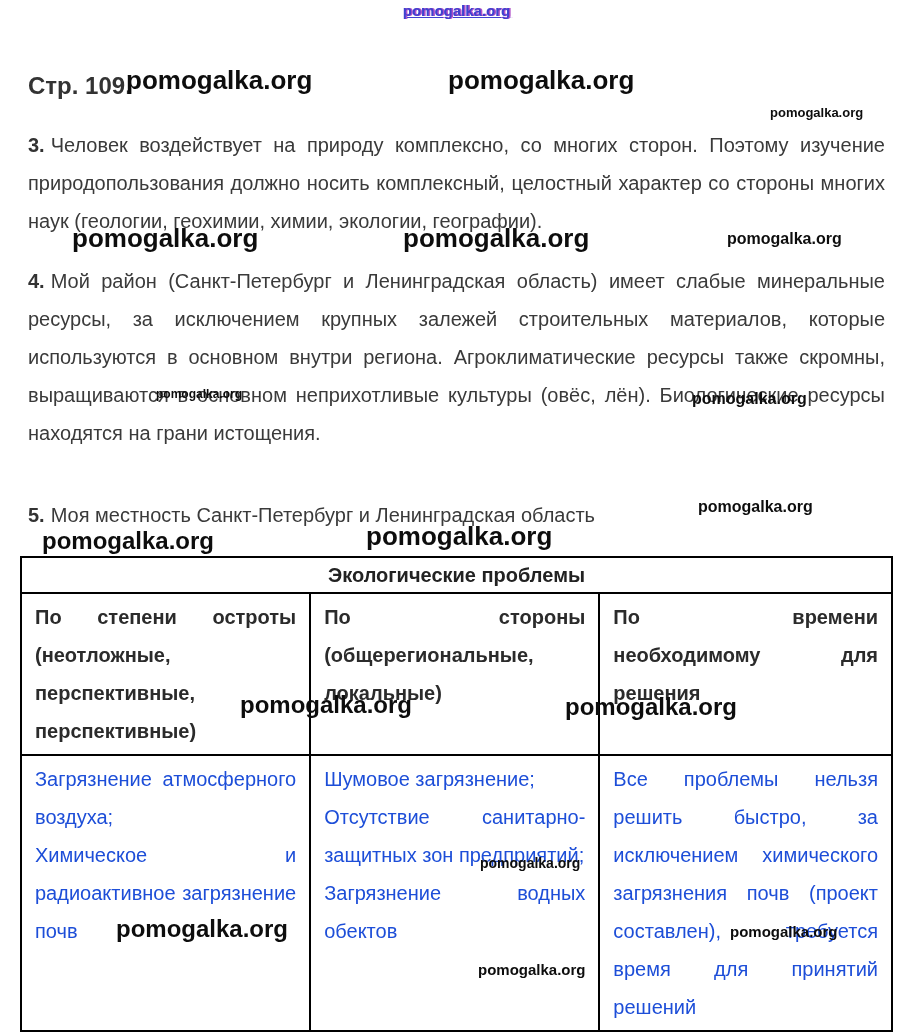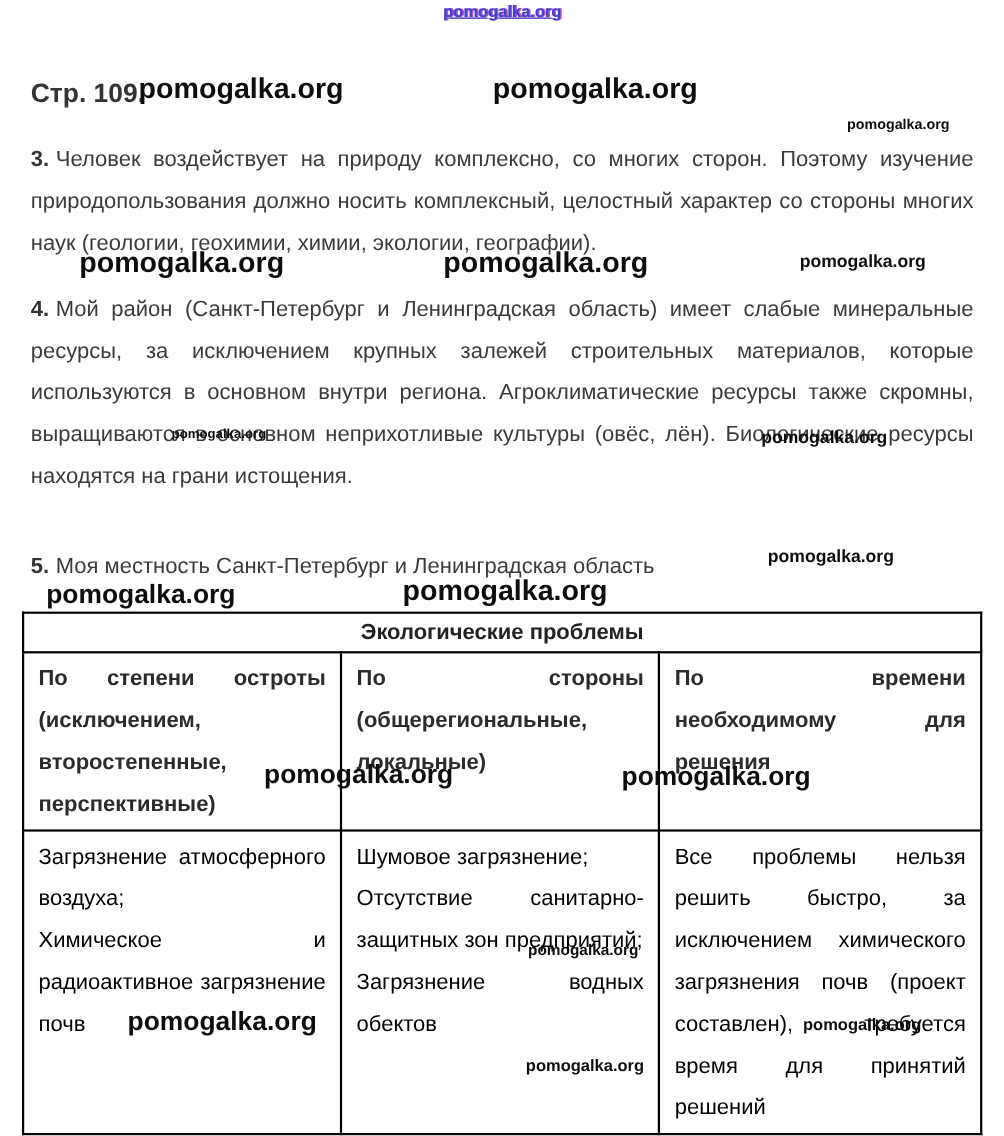--- a/index.html
+++ b/index.html
@@ -84,21 +84,21 @@
   }
   table.eco th.colhead {
     text-align: justify;
     font-weight: bold;
     height: 148px;
     color: #2b2b2b;
   }
   table.eco td.body-cell {
     height: 256px;
     text-align: justify;
-    color: #000000;
+    color: #1d4ed8;
   }
   .cell-item { text-align: justify; }
 </style>
 </head>
 <body>
 
 <div class="page">
 
   <div class="wm wm-blue" style="left:50%; top:3px; transform:translateX(-50%); font-size:15px;">pomogalka.org</div>
 
@@ -134,21 +134,21 @@
     <colgroup>
       <col class="c1">
         <col class="c2">
         <col class="c3">
     </colgroup>
     <tbody>
         <tr>
       <th class="tbl-title" colspan="3">Экологические проблемы</th>
     </tr>
     <tr>
-      <th class="colhead">По степени остроты (исключением, второстепенные, перспективные)</th>
+      <th class="colhead">По степени остроты (неотложные, перспективные, перспективные)</th>
       <th class="colhead">По стороны (общерегиональные, локальные)</th>
       <th class="colhead">По времени необходимому для решения</th>
     </tr>
     <tr>
       <td class="body-cell">
         <div class="cell-item">Загрязнение атмосферного воздуха;</div>
         <div class="cell-item">Химическое и радиоактивное загрязнение почв</div>
       </td>
       <td class="body-cell">
         <div class="cell-item">Шумовое загрязнение;</div>

